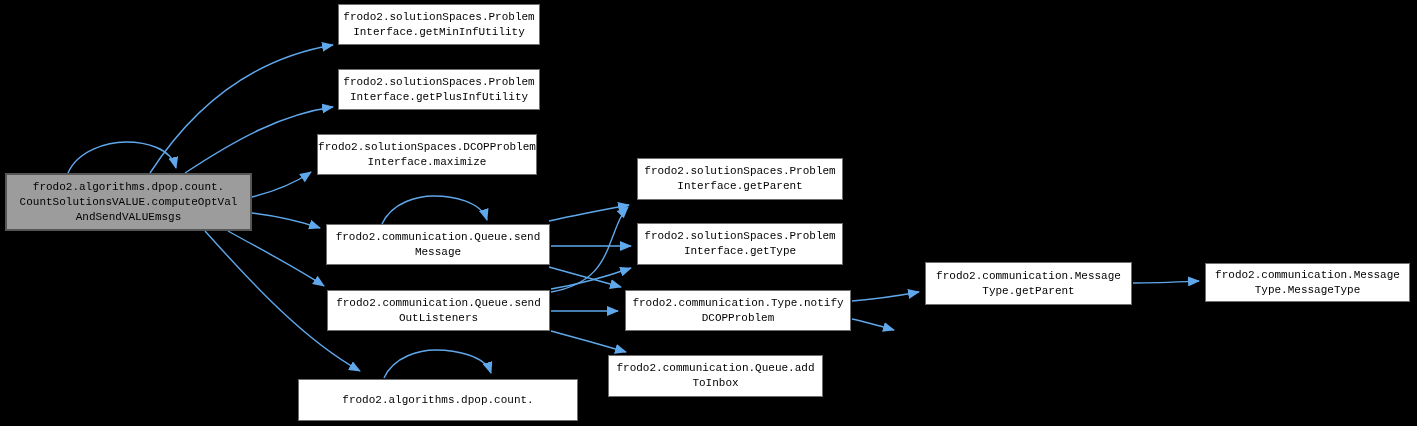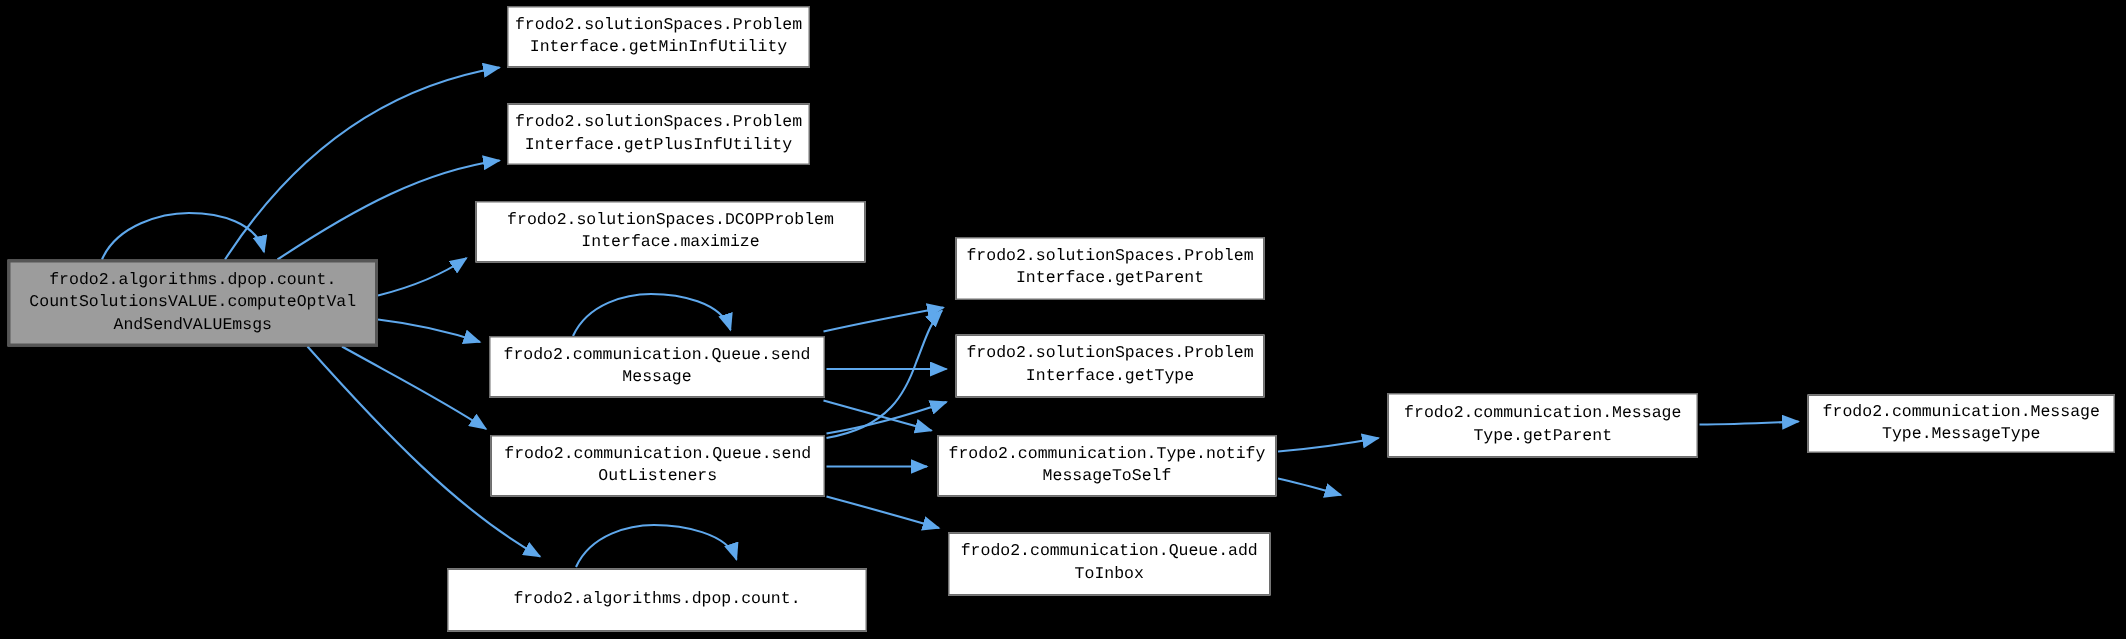--- a/index.html
+++ b/index.html
@@ -50,21 +50,21 @@
       <div class="nline">AndSendVALUEmsgs</div>
     </div>
     <div class="node" title="frodo2.solutionSpaces.ProblemInterface.getMinInfUtility" style="left: 338px; top: 4px; width: 202px; height: 41px; background: rgb(255, 255, 255); border-color: rgb(110, 110, 110); color: rgb(0, 0, 0);">
       <div class="nline">frodo2.solutionSpaces.Problem</div>
       <div class="nline">Interface.getMinInfUtility</div>
     </div>
     <div class="node" title="frodo2.solutionSpaces.ProblemInterface.getPlusInfUtility" style="left: 338px; top: 69px; width: 202px; height: 41px; background: rgb(255, 255, 255); border-color: rgb(110, 110, 110); color: rgb(0, 0, 0);">
       <div class="nline">frodo2.solutionSpaces.Problem</div>
       <div class="nline">Interface.getPlusInfUtility</div>
     </div>
-    <div class="node" title="frodo2.solutionSpaces.DCOPProblemInterface.maximize" style="left: 317px; top: 134px; width: 260px; height: 41px; background: rgb(255, 255, 255); border-color: rgb(110, 110, 110); color: rgb(0, 0, 0);">
+    <div class="node" title="frodo2.solutionSpaces.DCOPProblemInterface.maximize" style="left: 317px; top: 134px; width: 220px; height: 41px; background: rgb(255, 255, 255); border-color: rgb(110, 110, 110); color: rgb(0, 0, 0);">
       <div class="nline">frodo2.solutionSpaces.DCOPProblem</div>
       <div class="nline">Interface.maximize</div>
     </div>
     <div class="node" title="frodo2.communication.Queue.sendMessage" style="left: 326px; top: 224px; width: 224px; height: 41px; background: rgb(255, 255, 255); border-color: rgb(110, 110, 110); color: rgb(0, 0, 0);">
       <div class="nline">frodo2.communication.Queue.send</div>
       <div class="nline">Message</div>
     </div>
     <div class="node" title="frodo2.communication.Queue.sendMessageToSelf" style="left: 327px; top: 290px; width: 223px; height: 41px; background: rgb(255, 255, 255); border-color: rgb(110, 110, 110); color: rgb(0, 0, 0);">
       <div class="nline">frodo2.communication.Queue.send</div>
       <div class="nline">OutListeners</div>
@@ -75,23 +75,23 @@
     <div class="node" title="frodo2.solutionSpaces.ProblemInterface.getAgent" style="left: 637px; top: 158px; width: 206px; height: 42px; background: rgb(255, 255, 255); border-color: rgb(110, 110, 110); color: rgb(0, 0, 0);">
       <div class="nline">frodo2.solutionSpaces.Problem</div>
       <div class="nline">Interface.getParent</div>
     </div>
     <div class="node" title="frodo2.solutionSpaces.ProblemInterface.getNCCCs" style="left: 637px; top: 223px; width: 206px; height: 42px; background: rgb(255, 255, 255); border-color: rgb(110, 110, 110); color: rgb(0, 0, 0);">
       <div class="nline">frodo2.solutionSpaces.Problem</div>
       <div class="nline">Interface.getType</div>
     </div>
     <div class="node" title="frodo2.communication.Queue.notifyOutListeners" style="left: 625px; top: 290px; width: 226px; height: 41px; background: rgb(255, 255, 255); border-color: rgb(110, 110, 110); color: rgb(0, 0, 0);">
       <div class="nline">frodo2.communication.Type.notify</div>
-      <div class="nline">MessageToSelf</div>
+      <div class="nline">DCOPProblem</div>
     </div>
-    <div class="node" title="frodo2.communication.Queue.addToInbox" style="left: 632px; top: 355px; width: 215px; height: 42px; background: rgb(255, 255, 255); border-color: rgb(110, 110, 110); color: rgb(0, 0, 0);">
+    <div class="node" title="frodo2.communication.Queue.addToInbox" style="left: 608px; top: 355px; width: 215px; height: 42px; background: rgb(255, 255, 255); border-color: rgb(110, 110, 110); color: rgb(0, 0, 0);">
       <div class="nline">frodo2.communication.Queue.add</div>
       <div class="nline">ToInbox</div>
     </div>
     <div class="node" title="frodo2.communication.MessageType.getParent" style="left: 925px; top: 262px; width: 207px; height: 43px; background: rgb(255, 255, 255); border-color: rgb(110, 110, 110); color: rgb(0, 0, 0);">
       <div class="nline">frodo2.communication.Message</div>
       <div class="nline">Type.getParent</div>
     </div>
     <div class="node" title="frodo2.communication.MessageType.MessageType" style="left: 1205px; top: 263px; width: 205px; height: 39px; background: rgb(255, 255, 255); border-color: rgb(110, 110, 110); color: rgb(0, 0, 0);">
       <div class="nline">frodo2.communication.Message</div>
       <div class="nline">Type.MessageType</div>

